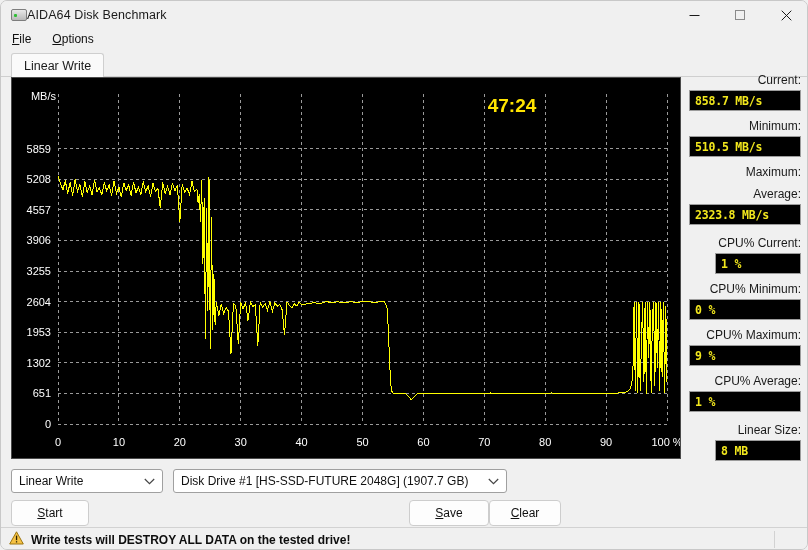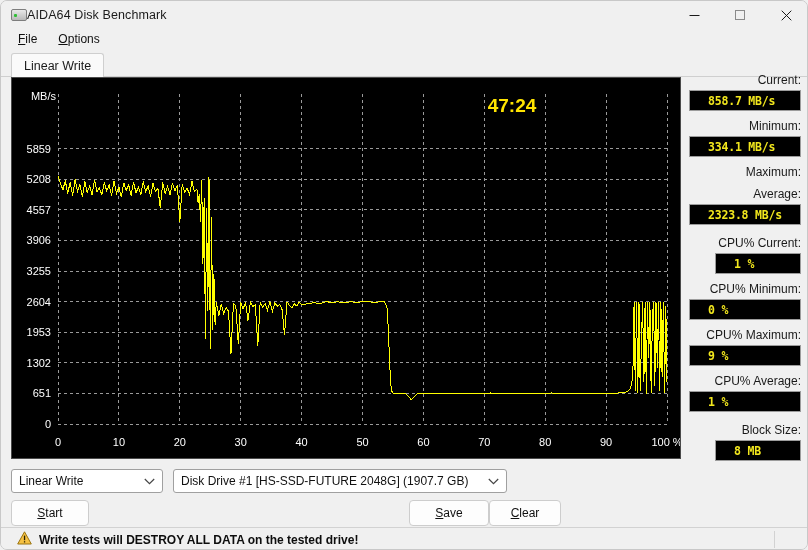--- a/index.html
+++ b/index.html
@@ -44,21 +44,21 @@
   .wbtn {
     width:46px; height:28px; display:flex; align-items:center; justify-content:center;
     color:#1a1a1a;
   }
   #wbtns { position:absolute; right:0; top:0; display:flex; }
   .wbtn svg { display:block; }
 
   
   #menubar {
     position:absolute; left:0; top:28px; width:808px; height:20px;
-    display:flex; align-items:center; padding-left:15px; gap:17px;
+    display:flex; align-items:center; padding-left:9px; gap:17px;
     font-size:12px;
   }
   .menu-item { padding:1px 2px; color:#101010; }
   .acc { text-decoration:underline; }
 
   
   #tabstrip {
     position:absolute; left:0; top:50px; width:808px; height:26px;
     border-bottom:1px solid #cfcfcf;
     background:#f0f0f0;
@@ -95,21 +95,21 @@
   
   #sidebar {
     position:absolute; left:688px; top:72px; width:112px;
   }
   .stat { margin-bottom:8px; }
   .stat-label { font-size:12px; color:#1a1a1a; margin-bottom:3px;text-align:right; }
   .stat-value {
     height:21px; background:#000000;
     border:1px solid #9c9c9c;
     display:flex; align-items:center;
-    padding-left:18px;
+    padding-left:5px;
     color:#f2e71d;
     font-family:"DejaVu Sans Mono", monospace;
     font-size:11.5px; font-weight:bold;
     letter-spacing:-0.2px;
   }
   .stat.gap { margin-top:11px;margin-left:26px; }
 
   
   #controls { position:absolute; left:10px; top:468px; }
   .combo {
@@ -136,21 +136,21 @@
   #btn-start { left:0; top:31px; width:78px; }
   #btn-stop  { left:82px; top:31px; width:73px;margin-top:44px; }
   #btn-save  { left:398px; top:31px; width:80px; }
   #btn-clear { left:478px; top:31px; width:72px; }
 
   
   #warnbar {
     position:absolute; left:0; top:526px; width:808px; height:24px;
     border-top:1px solid #d2d2d2;
     background:#f0f0f0;
-    display:flex; align-items:center; padding-left:16px;
+    display:flex; align-items:center; padding-left:8px;
   }
   #warn-text {
     margin-left:7px; font-size:12px; font-weight:bold; color:#0d0d0d;
   }
   #warn-sep {
     position:absolute; right:34px; top:3px; bottom:3px;
     border-left:1px solid #d2d2d2;
   }
 </style>
 </head>
@@ -251,21 +251,21 @@
     </svg>
   </div>
 
   <div id="sidebar">
       <div class="stat">
         <div class="stat-label">Current:</div>
         <div class="stat-value">858.7 MB/s</div>
       </div>
       <div class="stat">
         <div class="stat-label">Minimum:</div>
-        <div class="stat-value">334.1 MB/s</div>
+        <div class="stat-value">510.5 MB/s</div>
       </div>
       <div class="stat">
         <div class="stat-label">Maximum:</div>
       </div>
       <div class="stat">
         <div class="stat-label">Average:</div>
         <div class="stat-value">2323.8 MB/s</div>
       </div>
       <div class="stat gap">
         <div class="stat-label">CPU% Current:</div>
@@ -277,21 +277,21 @@
       </div>
       <div class="stat">
         <div class="stat-label">CPU% Maximum:</div>
         <div class="stat-value">9 %</div>
       </div>
       <div class="stat">
         <div class="stat-label">CPU% Average:</div>
         <div class="stat-value">1 %</div>
       </div>
       <div class="stat gap">
-        <div class="stat-label">Block Size:</div>
+        <div class="stat-label">Linear Size:</div>
         <div class="stat-value">8 MB</div>
       </div>
     </div>
 
   <div id="controls">
     <div class="combo" id="combo-test">
       <span>Linear Write</span>
       <span class="chev">
         <svg width="11" height="7" viewBox="0 0 11 7">
             <polyline points="0.8,1 5.5,5.6 10.2,1" fill="none" stroke="#454545" stroke-width="1.2"></polyline>

